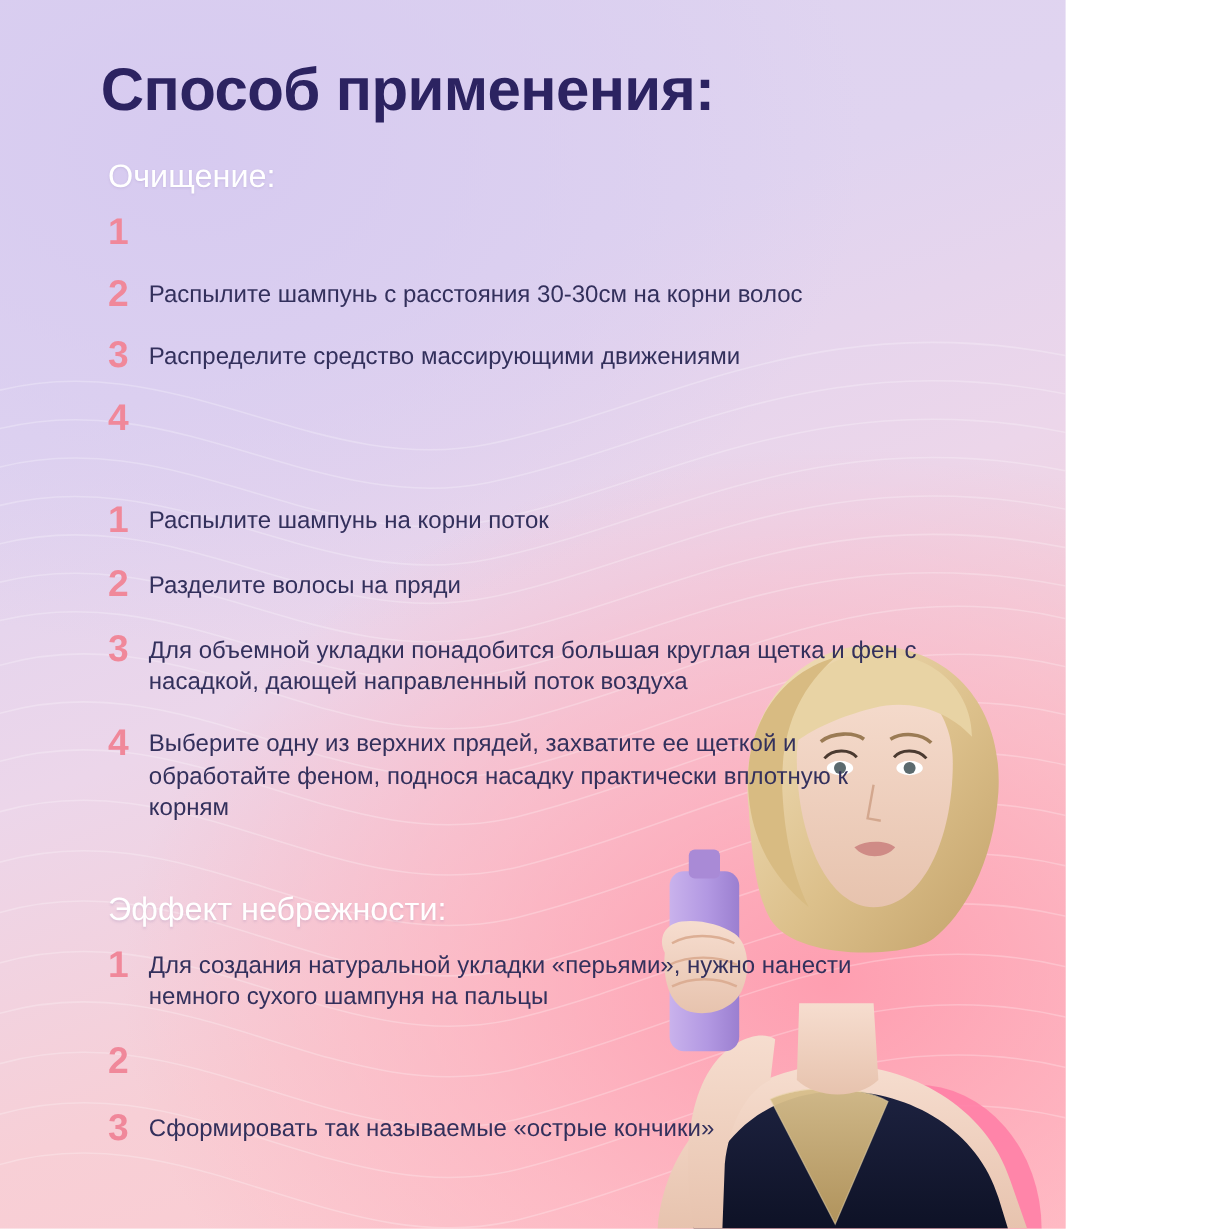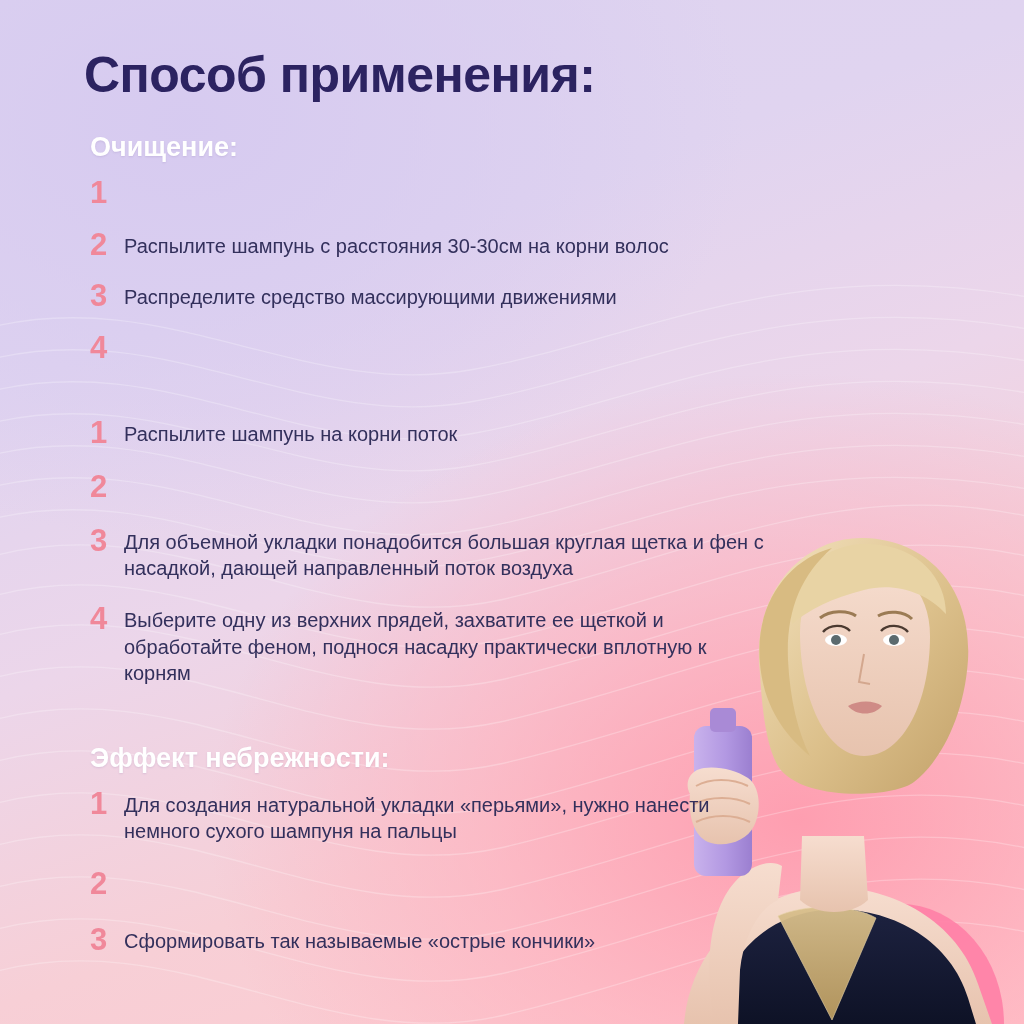--- a/index.html
+++ b/index.html
@@ -3,21 +3,21 @@
 <meta charset="utf-8">
 <style>
   * { margin:0; padding:0; box-sizing:border-box; }
   html, body {
     width:1024px; height:1024px;
     font-family:"Liberation Sans", sans-serif;
     overflow:hidden;
   }
   #poster {
     position:relative;
-    width:1024px; height:1024px;
+    width:888px; height:1024px;
     background:
       radial-gradient(ellipse 820px 620px at 78% 80%, rgba(255,150,170,0.85) 0%, rgba(255,170,185,0.55) 38%, rgba(255,190,200,0.0) 72%),
       radial-gradient(ellipse 700px 520px at 18% 12%, rgba(214,202,240,0.95) 0%, rgba(214,202,240,0.35) 55%, rgba(214,202,240,0) 80%),
       linear-gradient(160deg, #ddd3f0 0%, #e0d4f0 28%, #ecd6ea 50%, #f7cfd6 72%, #ffc9ce 100%);
     overflow:hidden;
   }
   
   .waves { position:absolute; inset:0; pointer-events:none; opacity:.55; }
   .waves svg { width:100%; height:100%; display:block; }
 
@@ -27,21 +27,21 @@
     font-size:50px;
     font-weight:bold;
     color:#2c2361;
     letter-spacing:-0.5px;
     margin-bottom:28px;
   }
 
   .section { margin-bottom:14px; }
   .section-title {
     font-size:27px;
-    font-weight:bold;
+    font-weight:normal;
     color:#ffffff;
     margin:0 0 14px 6px;
     text-shadow:0 1px 2px rgba(120,100,160,0.18);
   }
   .section:nth-of-type(1) .section-title { margin-top:4px; }
 
   .steps { list-style:none; }
   .step {
     display:flex;
     align-items:flex-start;
@@ -219,20 +219,21 @@
     <div class="gap-lg"></div>
 
     <div class="section">
       <ul class="steps" id="grp-volume">
         <li class="step">
           <span class="step-num">1</span>
           <span class="step-text">Распылите шампунь на корни поток</span>
         </li>
         <li class="step">
           <span class="step-num">2</span>
+          <span class="step-text">Разделите волосы на пряди</span>
         </li>
         <li class="step">
           <span class="step-num">3</span>
           <span class="step-text">Для объемной укладки понадобится большая круглая щетка и фен с насадкой, дающей направленный поток воздуха</span>
         </li>
         <li class="step">
           <span class="step-num">4</span>
           <span class="step-text">Выберите одну из верхних прядей, захватите ее щеткой и обработайте феном, поднося насадку практически вплотную к корням</span>
         </li>
       </ul>

